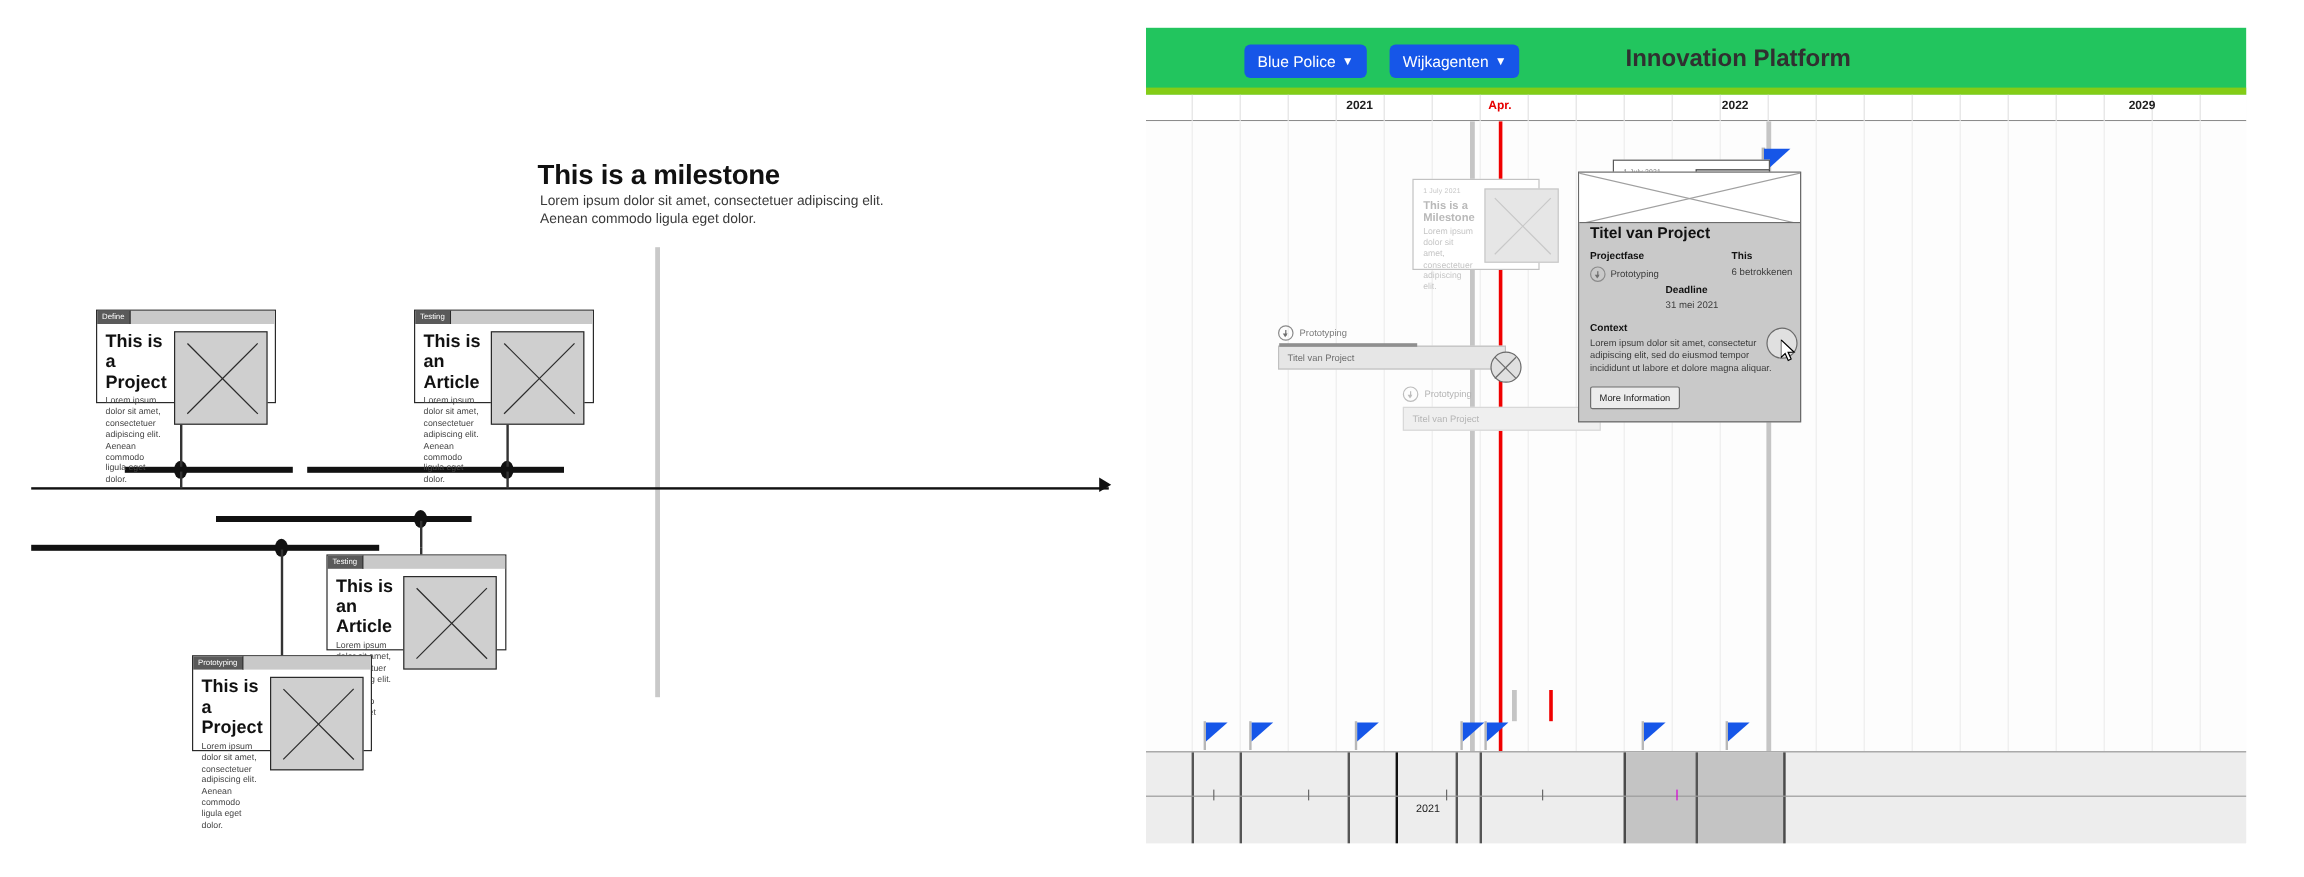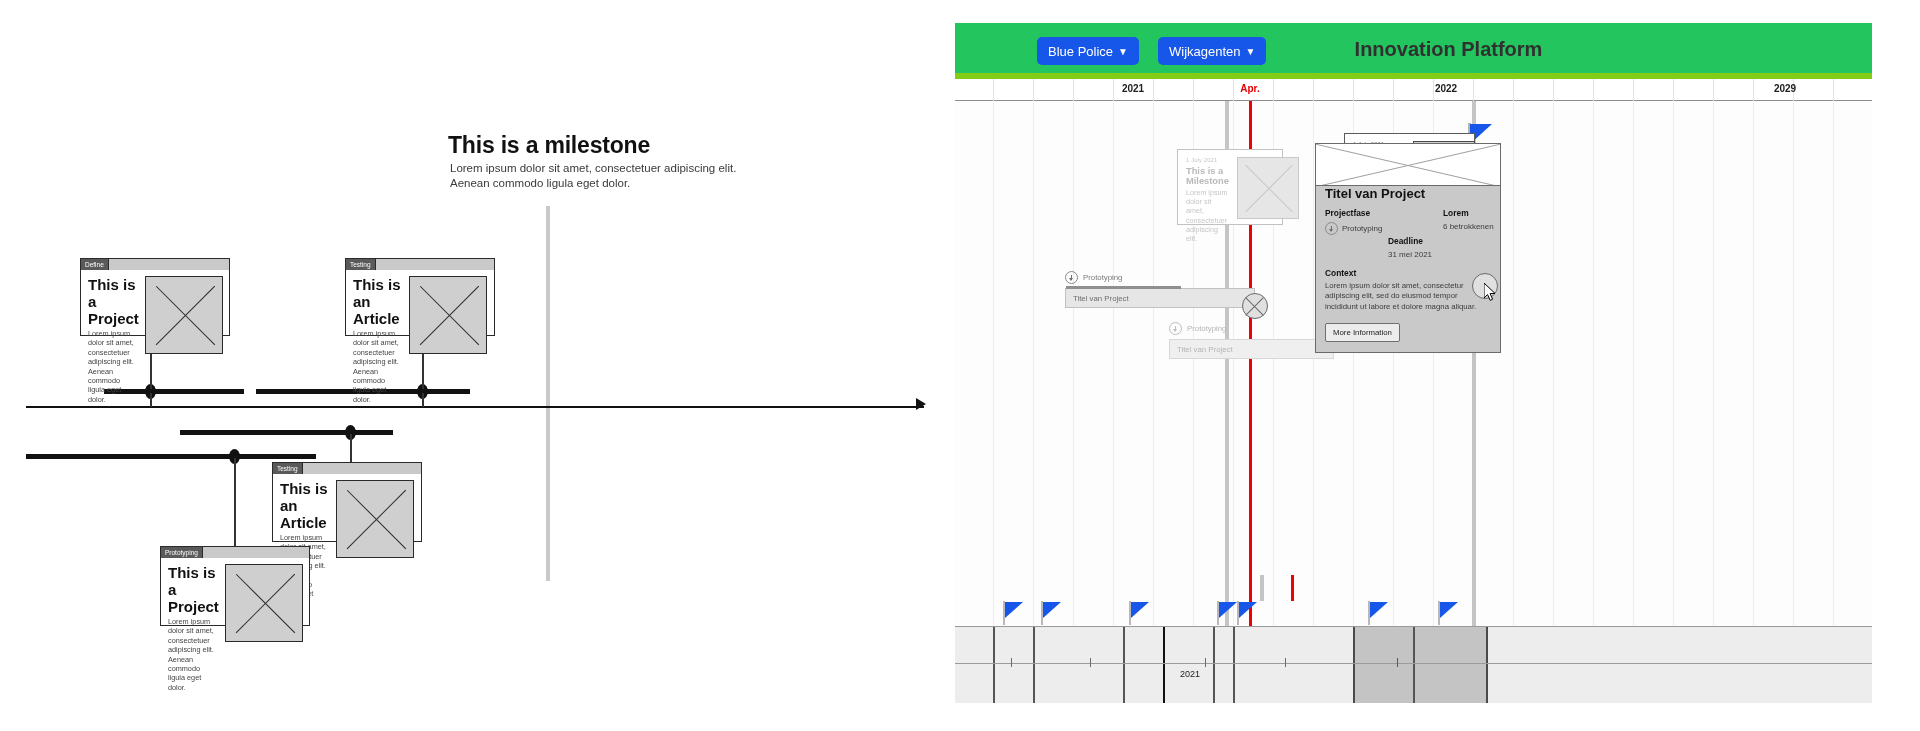--- a/index.html
+++ b/index.html
@@ -480,21 +480,21 @@
               <div class="dp-td">
                 <span class="phase-icon"></span>
                 <span>Prototyping</span>
               </div>
             </div>
             <div class="dp-col c2">
               <div class="dp-th">Deadline</div>
               <div class="dp-td">31 mei 2021</div>
             </div>
             <div class="dp-col c3">
-              <div class="dp-th">Lorem</div>
+              <div class="dp-th">This</div>
               <div class="dp-td">6 betrokkenen</div>
             </div>
           </div>
           <div class="dp-ctx-h">Context</div>
           <div class="dp-ctx">Lorem ipsum dolor sit amet, consectetur adipiscing elit, sed do eiusmod tempor incididunt ut labore et dolore magna aliquar.</div>
           <div class="dp-btn">More Information</div>
         </div>
       </div>
 
       <div class="proj-handle" style="left:517px; top:172px;"></div>

